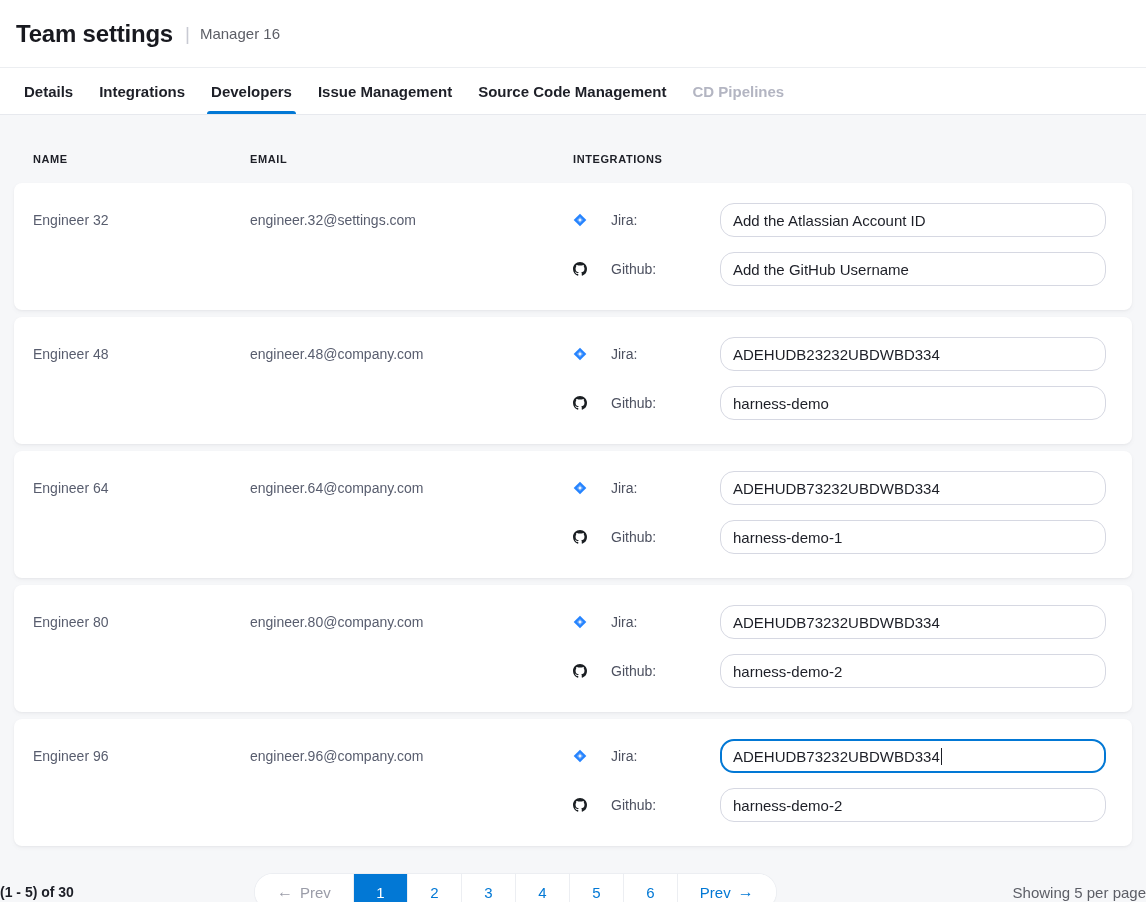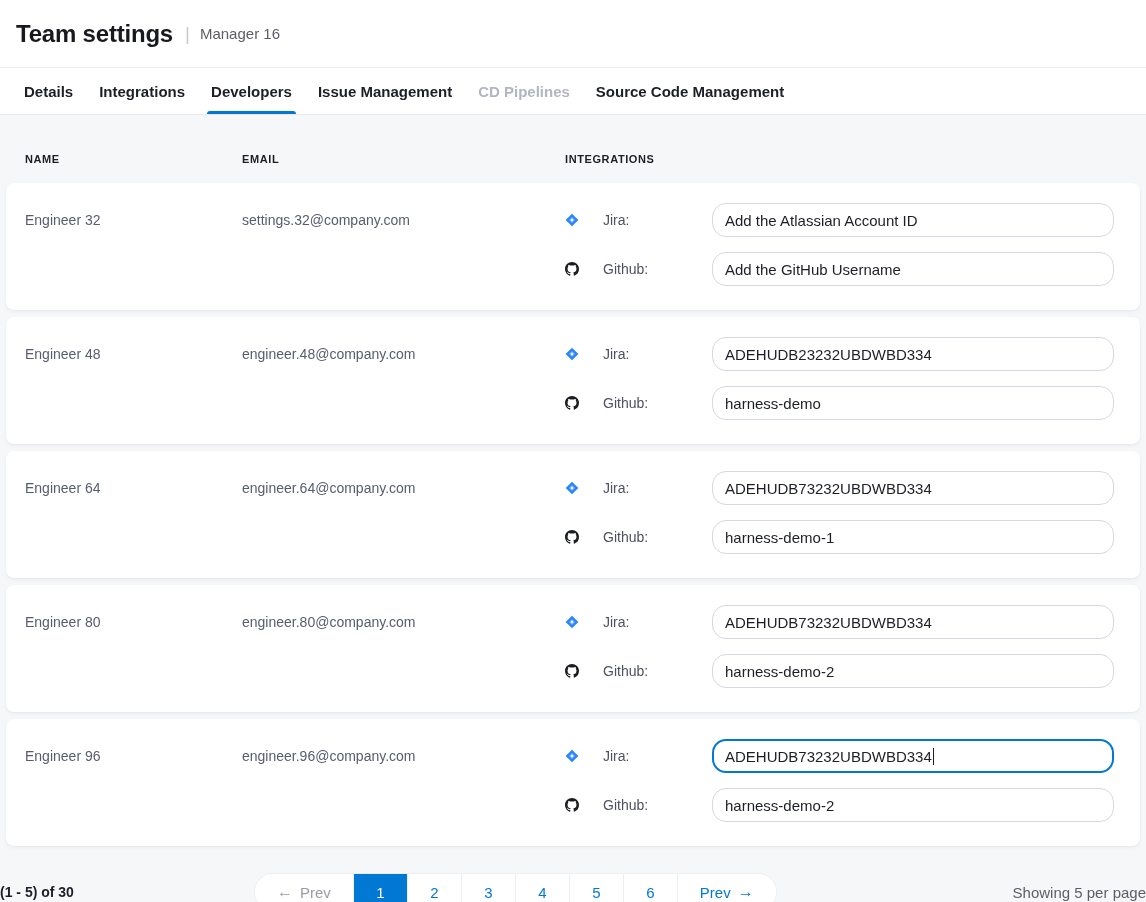--- a/index.html
+++ b/index.html
@@ -47,21 +47,21 @@
     content:"";
     position:absolute;
     left:-4px; right:-4px; bottom:0;
     height:3px;
     background:var(--primary);
     border-radius:3px 3px 0 0;
   }
   .tab.disabled { color:#b3b5c2; font-weight:600; cursor:default; }
 
   
-  .table-wrap { padding:0 6px; }
+  .table-wrap { padding:0 14px; }
   .col-header {
     display:grid;
     grid-template-columns:217px 323px 1fr;
     padding:38px 26px 18px 19px;
   }
   .col-header span {
     font-size:11px;
     font-weight:700;
     letter-spacing:0.6px;
     color:#1d1f27;
@@ -157,34 +157,34 @@
   <span class="page-title">Team settings</span>
   <span class="title-sep">|</span>
   <span class="page-subtitle">Manager 16</span>
 </div>
 
 <div class="tab-bar" id="tab-bar">
     <div class="tab">Details</div>
     <div class="tab">Integrations</div>
     <div class="tab active">Developers</div>
     <div class="tab">Issue Management</div>
+    <div class="tab">Source Code Management</div>
     <div class="tab disabled">CD Pipelines</div>
-    <div class="tab">Source Code Management</div>
   </div>
 
 <div class="table-wrap">
   <div class="col-header">
     <span>NAME</span>
     <span>EMAIL</span>
     <span>INTEGRATIONS</span>
   </div>
   <div id="rows">
   <div class="card">
     <div class="cell-text">Engineer 32</div>
-    <div class="cell-text">settings.32@company.com</div>
+    <div class="cell-text">engineer.32@settings.com</div>
     <div class="integrations">
       <div class="int-row">
         <span class="int-label">
           <svg width="14" height="14" viewBox="0 0 16 16">
             <path d="M8 0.8 L15.2 8 L8 15.2 L0.8 8 Z" fill="#2684FF"></path>
             <path d="M8 4.6 L11.4 8 L8 11.4 L4.6 8 Z" fill="#7db2fa"></path>
             <path d="M8 6.4 L9.6 8 L8 9.6 L6.4 8 Z" fill="#ffffff"></path>
           </svg>
           <span class="jira-lbl">Jira:</span>
         </span>

